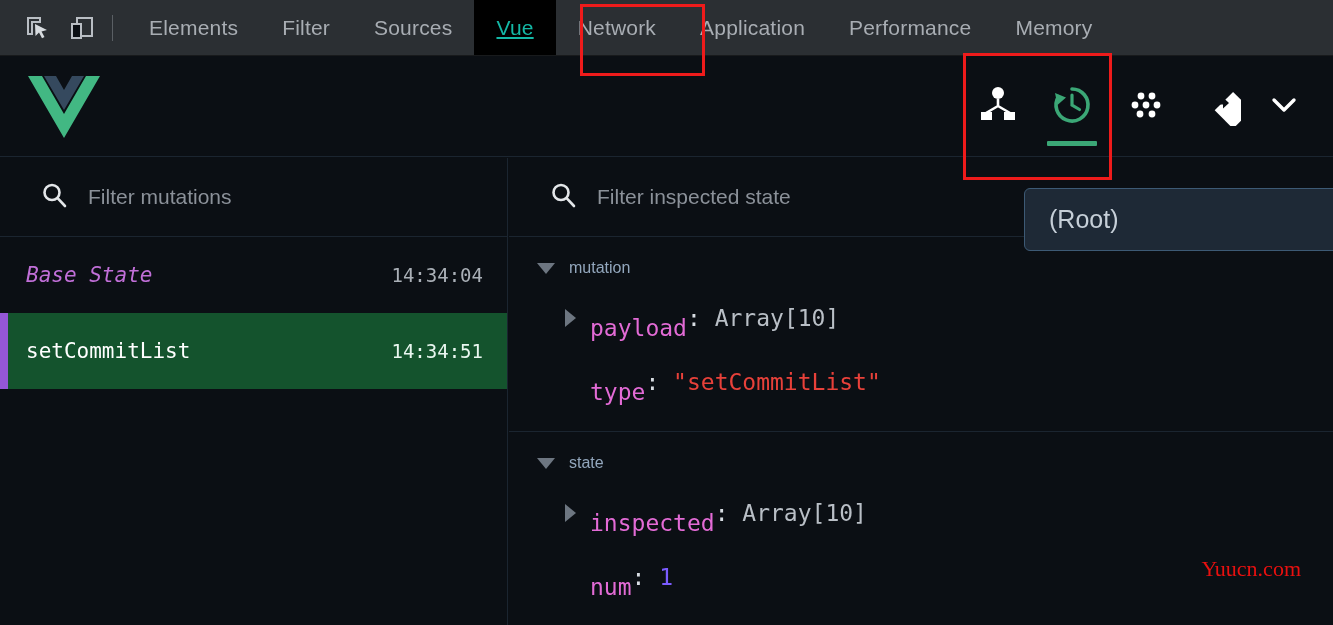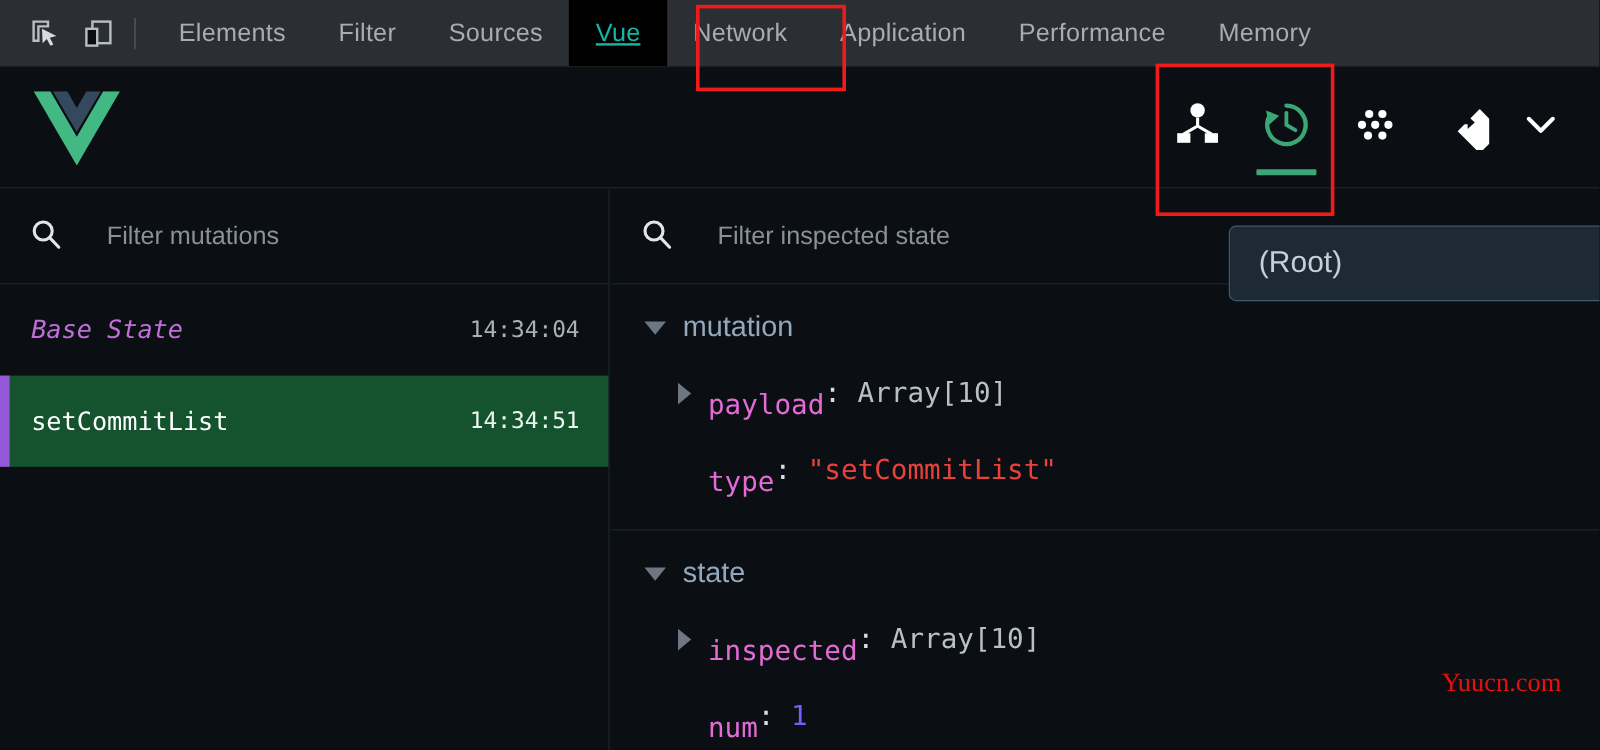--- a/index.html
+++ b/index.html
@@ -58,22 +58,21 @@
   .body-area { position: absolute; left: 0; top: 158px; width: 1333px; bottom: 0; }
   .col-left {
     position: absolute; left: 0; top: 0; width: 508px; bottom: 0;
     border-right: 1px solid #1b2530;
   }
   .col-right { position: absolute; left: 509px; top: 0; right: 0; bottom: 0; }
 
   .filterbar {
     height: 79px; display: flex; align-items: center;
     border-bottom: 1px solid #1b2530;
-    padding-left: 24px;
-    gap: 17px;
+    padding-left: 40px;
   }
   .filter-text {
     margin-left: 20px; color: #8b9199; font-size: 21px;
   }
 
   
   .mut-row {
     position: relative; height: 76px;
     display: flex; align-items: center;
     padding: 0 24px 0 26px;
@@ -88,21 +87,21 @@
   .mut-row.selected .time { color: #e9f7f0; }
   .mut-row.selected .leftbar {
     position: absolute; left: 0; top: 0; bottom: 0; width: 8px; background: #9457d6;
   }
 
   
   .section { border-bottom: 1px solid #1b2530; padding: 22px 0 26px 0; }
   .section:last-child { border-bottom: none; }
   .section-head {
     display: flex; align-items: center; padding-left: 28px;
-    color: #93a7bd; font-size: 24px;
+    color: #93a7bd; font-size: 16px;
   }
   .caret-down {
     width: 0; height: 0; border-left: 9px solid transparent; border-right: 9px solid transparent;
     border-top: 11px solid #6d7681; margin-right: 14px;
   }
   .caret-right {
     width: 0; height: 0; border-top: 9px solid transparent; border-bottom: 9px solid transparent;
     border-left: 11px solid #6d7681; margin-right: 14px; flex: 0 0 auto;
   }
   .kv {

